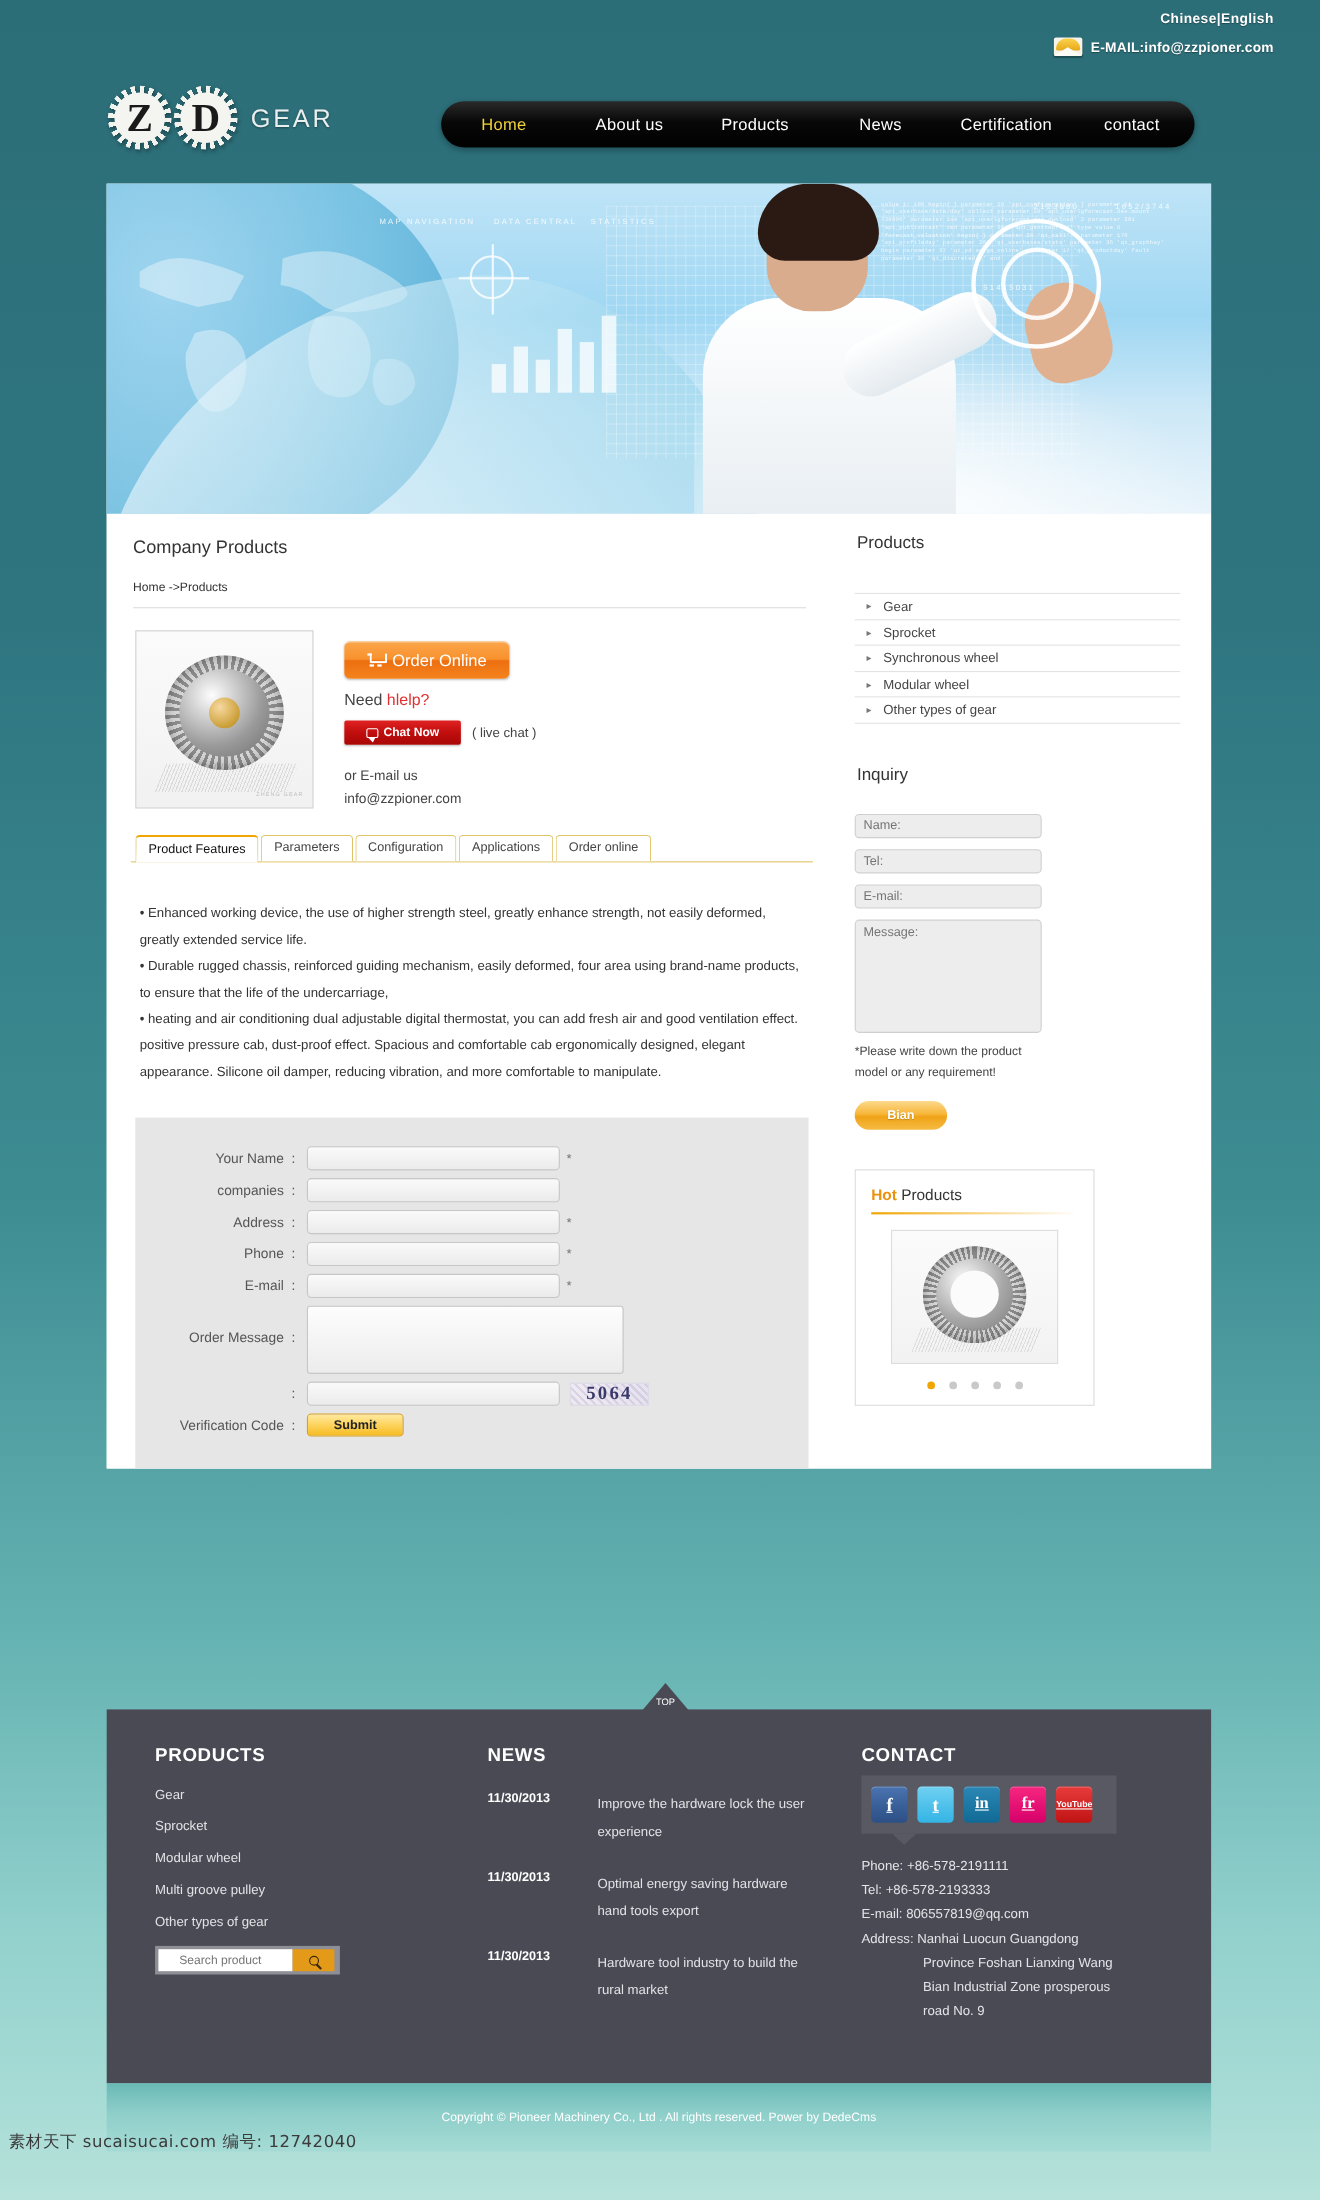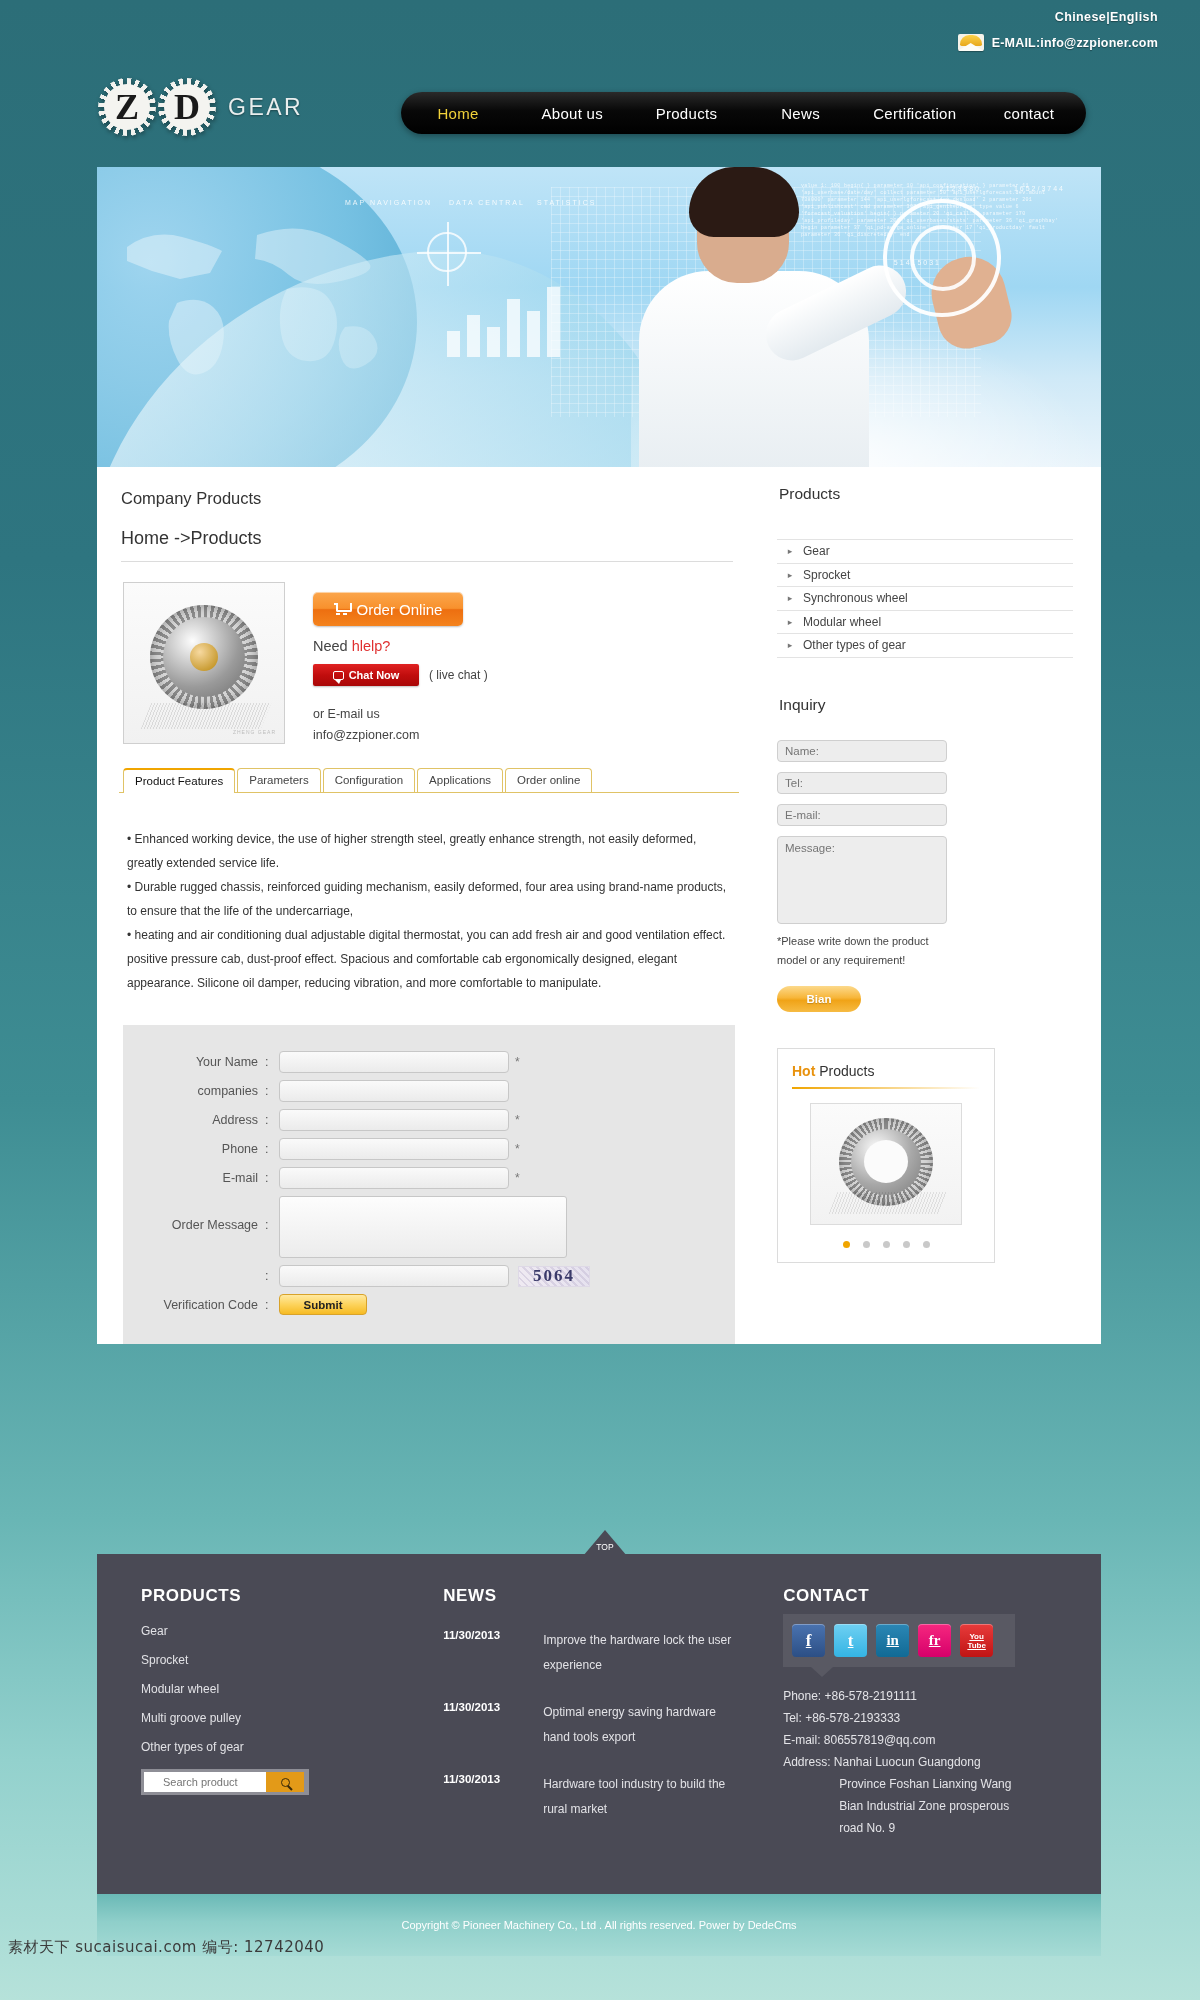--- a/index.html
+++ b/index.html
@@ -167,21 +167,21 @@
   }
   .banner .target::before { left: -12px; top: 18px; width: 64px; height: 1.5px; }
   .banner .target::after { left: 18px; top: -12px; width: 1.5px; height: 64px; }
 
   
   .body { display: flex; width: 1004px; background: #fff; }
   .left { width: 664px; padding: 18px 22px 0 22px; }
   .right { width: 340px; padding: 18px 28px 0 16px; }
 
   .h-title { font-size: 16.5px; color: #333; padding: 4px 0 0 2px; }
-  .crumb { font-size: 18px; color: #333; margin-top: 20px; padding-left: 2px; }
+  .crumb { font-size: 11px; color: #333; margin-top: 20px; padding-left: 2px; }
   .crumb-rule { border-bottom: 1px solid #dcdcdc; margin: 12px 0 0 2px; width: 612px; }
 
   .prod-top { display: flex; gap: 28px; margin-top: 20px; padding-left: 4px; }
   .prod-img {
     width: 162px; height: 162px; border: 1px solid #cfcfcf;
     background: linear-gradient(180deg,#fbfbfb,#f1f1f1);
     position: relative; overflow: hidden;
   }
   .gear-photo {
     position: absolute; left: 26px; top: 22px; width: 108px; height: 104px;
@@ -307,21 +307,21 @@
   .side-list li .arrow { width: 26px; text-align: center; color: #777; font-size: 9px; }
   .side-h2 { font-size: 15.5px; color: #333; margin-top: 38px; padding-left: 2px; }
   .iinput {
     width: 170px; height: 22px; display: block; margin-top: 10px;
     border: 1px solid #cfcfcf; border-radius: 4px; background: #ededed;
     padding: 0 7px; font-size: 11.5px; color: #555;
     font-family: "Liberation Sans", sans-serif;
   }
   .iinput:first-of-type { margin-top: 26px; }
   .itext {
-    width: 170px; height: 88px; display: block; margin-top: 10px; resize: none;
+    width: 170px; height: 103px; display: block; margin-top: 10px; resize: none;
     border: 1px solid #cfcfcf; border-radius: 4px; background: #ededed;
     padding: 5px 7px; font-size: 11.5px; color: #555;
     font-family: "Liberation Sans", sans-serif;
   }
   .note { font-size: 11px; color: #444; line-height: 19px; margin-top: 8px; width: 180px; }
   .btn-send {
     margin-top: 16px; width: 84px; height: 26px; border: 0; border-radius: 13px; cursor: pointer;
     background: linear-gradient(180deg,#fcd98b 0%, #f7b63a 45%, #f0a317 55%, #f6bb43 100%);
     color: #fff; font-size: 11.5px; font-weight: bold;
     text-shadow: 0 1px 1px rgba(0,0,0,.2);
@@ -419,21 +419,21 @@
     align-items: center; justify-content: center; color: #fff;
     font-weight: bold; font-size: 17px; cursor: pointer;
     font-family: "Liberation Serif", serif;
     box-shadow: inset 0 1px 0 rgba(255,255,255,.3);
   }
   .sico.fb { background: linear-gradient(180deg,#4a73b0,#2c4f85); }
   .sico.tw { background: linear-gradient(180deg,#6fd0f2,#34b4e4); }
   .sico.li { background: linear-gradient(180deg,#2b87b5,#116a95); font-size: 15px; }
   .sico.fr { background: linear-gradient(180deg,#f6277f,#d6006a); font-size: 15px; }
   .sico.yt { background: linear-gradient(180deg,#e83b3b,#c01414); font-size: 8px; line-height: 9px;
-             flex-direction: column; font-family: "Liberation Sans", sans-serif; }
+             flex-direction: row; font-family: "Liberation Sans", sans-serif; }
   .contact-lines { margin-top: 18px; }
   .contact-lines div { color: #e4e4e8; font-size: 12px; line-height: 22px; }
   .contact-lines div.indent { padding-left: 56px; }
 
   .copyright {
     position: absolute; left: 97px; top: 1894px; width: 1004px; height: 62px;
     background: linear-gradient(180deg,#6ab9b6 0%, #8fcfca 45%, #a6dbd5 100%);
     display: flex; align-items: center; justify-content: center;
     color: #ffffff; font-size: 11px;
   }

